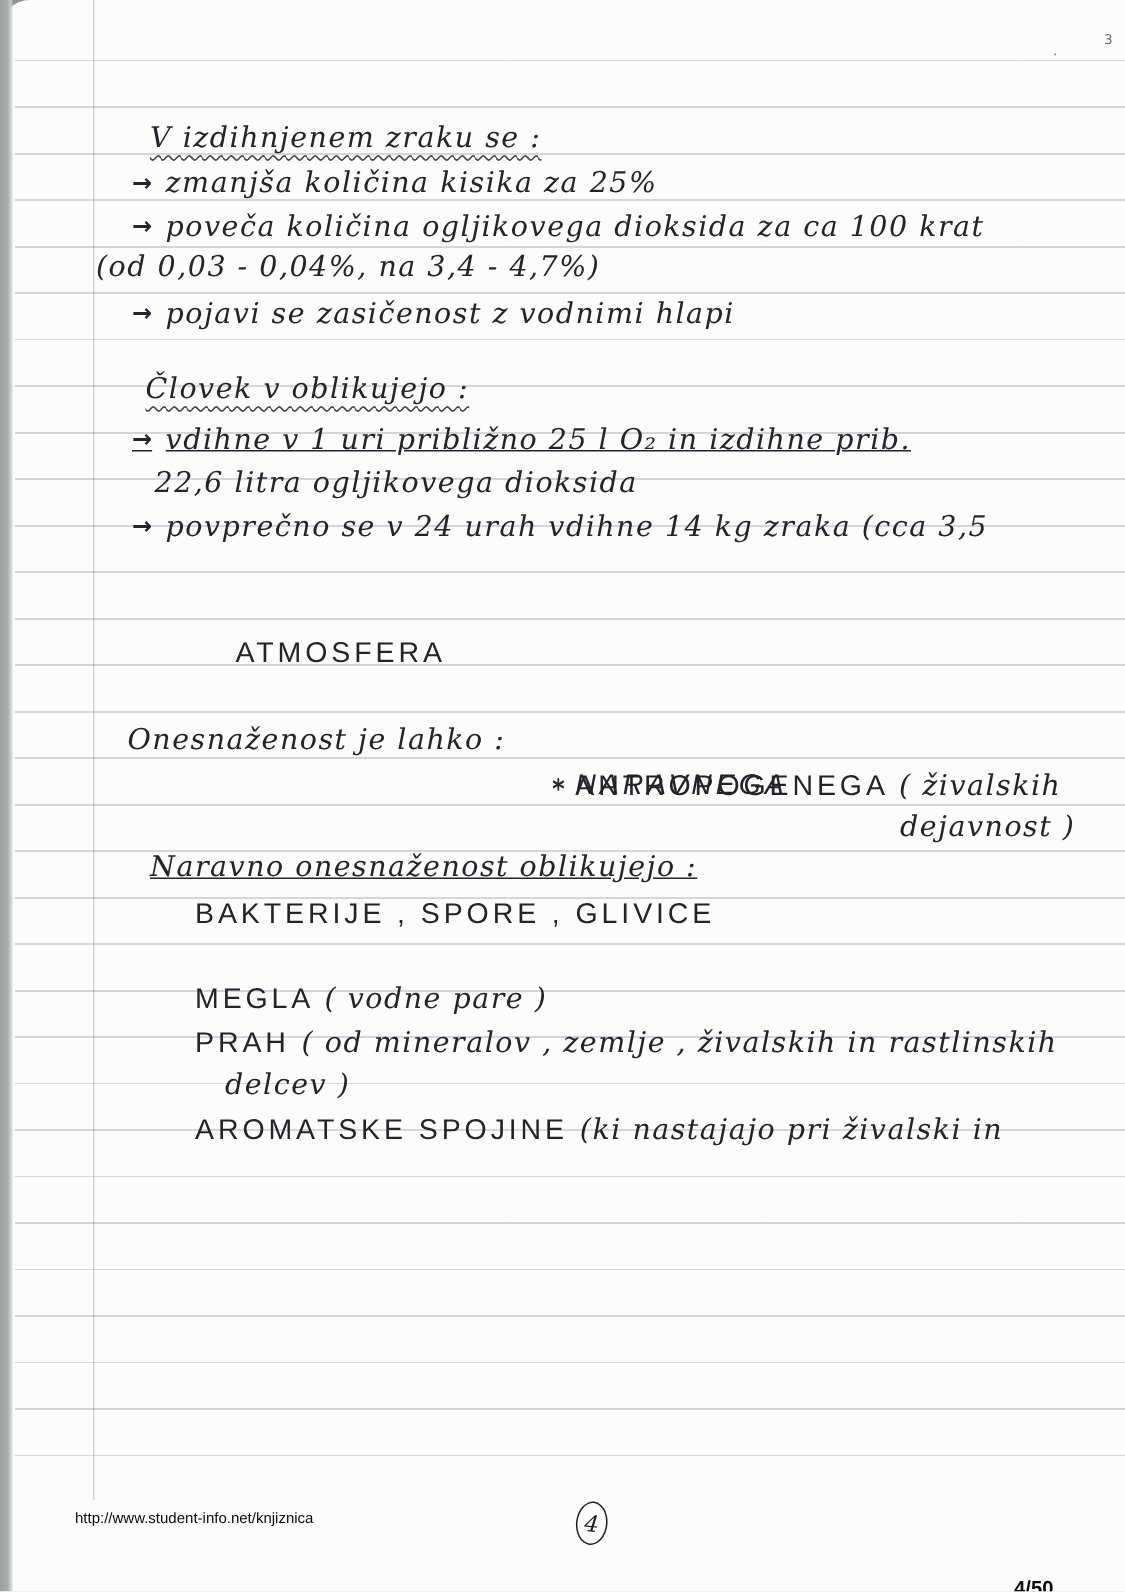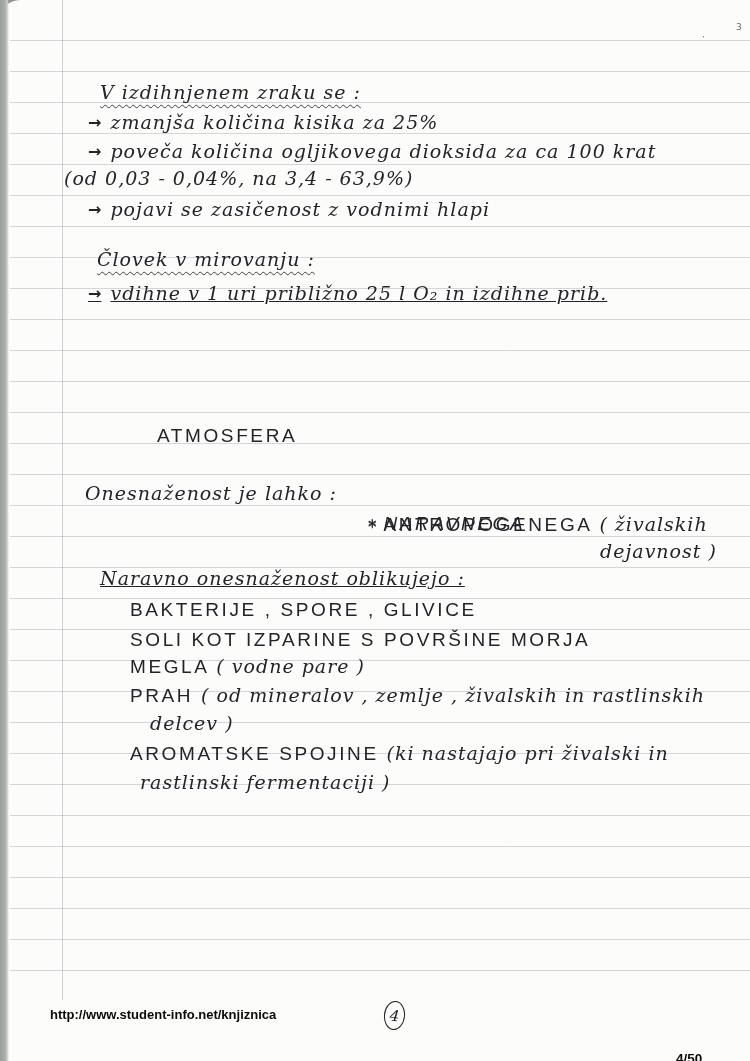--- a/index.html
+++ b/index.html
@@ -51,21 +51,21 @@
   }
   .wavy{
     text-decoration-line:underline;text-decoration-style:wavy;
     text-decoration-color:rgba(35,35,43,.85);text-decoration-thickness:1px;
     text-underline-offset:5px;
   }
   .speck{position:absolute;color:#6b6b70;font-size:9px;font-family:"DejaVu Sans",sans-serif;}
   
   #footer-url{
     position:absolute;left:50px;top:1007px;
-    font-size:13px;font-weight:bold;color:#0a0a0a;letter-spacing:0;
+    font-size:10px;font-weight:normal;color:#0a0a0a;letter-spacing:0;
   }
   #page-circle{
     position:absolute;left:384px;top:1001px;width:19px;height:27px;
     border:1.6px solid #1d1d22;border-radius:50%;
     display:flex;align-items:center;justify-content:center;
     transform:rotate(6deg);
   }
   #page-circle span{
     font-family:"DejaVu Serif",serif;font-style:italic;font-size:15px;color:#1d1d22;
   }
@@ -81,37 +81,37 @@
   <div id="corner-dark"></div>
   <div id="corner-white"></div>
   <div id="edge-strip"></div>
   <div id="ruled-lines"></div>
   <div id="margin-line"></div>
 
   <div id="handwriting-layer">
       <div class="hw-line wavy" style="left: 100px; top: 82px;"><span class="seg-s">V izdihnjenem zraku se :</span></div>
       <div class="hw-line" style="left: 88px; top: 112px;"><span class="arrow">→</span><span class="seg-s">zmanjša količina kisika za 25%</span></div>
       <div class="hw-line" style="left: 88px; top: 141px;"><span class="arrow">→</span><span class="seg-s">poveča količina ogljikovega dioksida za ca 100 krat</span></div>
-      <div class="hw-line" style="left: 64px; top: 168px;"><span class="seg-s">(od 0,03 - 0,04%, na 3,4 - 63,9%)</span></div>
+      <div class="hw-line" style="left: 64px; top: 168px;"><span class="seg-s">(od 0,03 - 0,04%, na 3,4 - 4,7%)</span></div>
       <div class="hw-line" style="left: 88px; top: 199px;"><span class="arrow">→</span><span class="seg-s">pojavi se zasičenost z vodnimi hlapi</span></div>
-      <div class="hw-line wavy" style="left: 97px; top: 249px;"><span class="seg-s">Človek v mirovanju :</span></div>
+      <div class="hw-line wavy" style="left: 97px; top: 249px;"><span class="seg-s">Človek v oblikujejo :</span></div>
       <div class="hw-line" style="left: 88px; top: 283px; text-decoration: underline;"><span class="arrow">→</span><span class="seg-s">vdihne v 1 uri približno 25 l O₂ in izdihne prib.</span></div>
+      <div class="hw-line" style="left: 103px; top: 312px;"><span class="seg-s">22,6 litra ogljikovega dioksida</span></div>
+      <div class="hw-line" style="left: 88px; top: 341px;"><span class="arrow">→</span><span class="seg-s">povprečno se v 24 urah vdihne 14 kg zraka (cca 3,5</span></div>
       <div class="hw-line" style="left: 157px; top: 426px;"><span class="seg-c">ATMOSFERA</span></div>
       <div class="hw-line" style="left: 85px; top: 483px;"><span class="seg-s">Onesnaženost je lahko :</span></div>
       <div class="hw-line" style="left: 368px; top: 514px; font-style: italic;"><span class="seg-star">*</span><span class="seg-c">NARAVNEGA</span></div>
       <div class="hw-line" style="left: 368px; top: 514px;"><span class="seg-star">*</span><span class="seg-c">ANTROPOGENEGA </span><span class="seg-s">( živalskih</span></div>
       <div class="hw-line" style="left: 600px; top: 541px;"><span class="seg-s">dejavnost )</span></div>
       <div class="hw-line" style="left: 100px; top: 568px; text-decoration: underline;"><span class="seg-s">Naravno onesnaženost oblikujejo :</span></div>
       <div class="hw-line" style="left: 130px; top: 600px;"><span class="seg-c">BAKTERIJE , SPORE , GLIVICE</span></div>
-      <div class="hw-line" style="left: 130px; top: 630px;"><span class="seg-c">SOLI KOT IZPARINE  S POVRŠINE MORJA</span></div>
       <div class="hw-line" style="left: 130px; top: 656px;"><span class="seg-c">MEGLA </span><span class="seg-s">( vodne pare )</span></div>
       <div class="hw-line" style="left: 130px; top: 685px;"><span class="seg-c">PRAH </span><span class="seg-s">( od mineralov , zemlje , živalskih in rastlinskih</span></div>
       <div class="hw-line" style="left: 150px; top: 713px;"><span class="seg-s">delcev )</span></div>
       <div class="hw-line" style="left: 130px; top: 743px;"><span class="seg-c">AROMATSKE SPOJINE </span><span class="seg-s">(ki nastajajo pri živalski in</span></div>
-      <div class="hw-line" style="left: 140px; top: 772px;"><span class="seg-s">rastlinski fermentaciji )</span></div>
       <span class="speck" style="left: 702px; top: 32px;">·</span>
       <span class="speck" style="left: 736px; top: 22px;">3</span>
     </div>
 
   <div id="footer-url">http://www.student-info.net/knjiznica</div>
   <div id="page-circle">
     <span>4</span>
   </div>
   <div id="page-fraction">4/50</div>
 </div>

